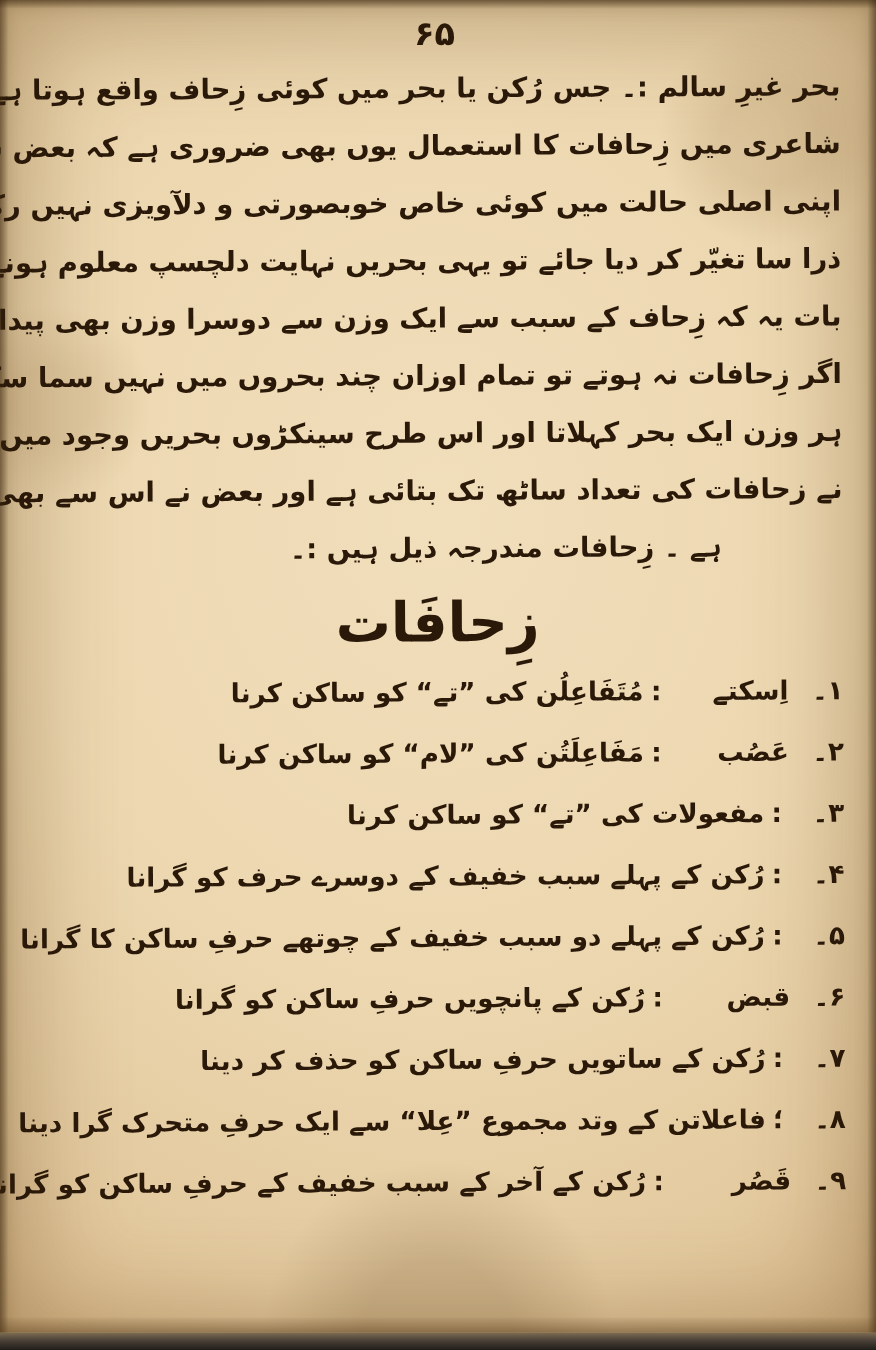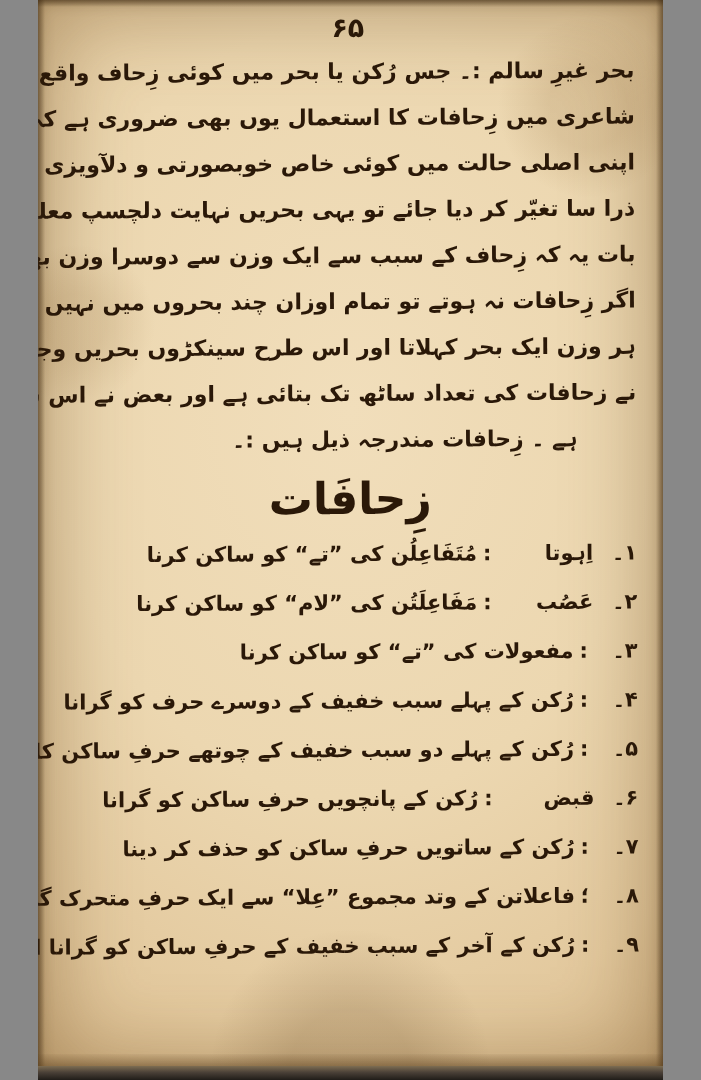--- a/index.html
+++ b/index.html
@@ -1,18 +1,18 @@
 <!DOCTYPE html>
 <html lang="ur" dir="rtl"><head>
 <meta charset="utf-8">
 <style>
   html,body{margin:0;padding:0;background:#888;}
   .scan{
     position:relative;
-    width:625px;height:1080px;
+    width:701px;height:1080px;
     margin:0 auto;
     overflow:hidden;
     font-family:"DejaVu Sans",sans-serif;
     color:#2a1808;
     background:
       radial-gradient(ellipse 120% 90% at 50% 38%,
         #f1debb 0%, #ecd7b0 40%, #e3c99e 65%, #d4b587 82%, #bd9a66 94%, #a9854f 100%);
     box-shadow:inset 0 0 80px 18px rgba(110,76,32,.38), inset 0 0 14px 3px rgba(70,45,15,.30);
   }
   .grain{
@@ -97,21 +97,21 @@
       <div class="jline">ہر وزن ایک بحر کہلاتا اور اس طرح سینکڑوں بحریں وجود میں آ جاتیں ۔ اہل عروض</div>
       <div class="jline">نے زحافات کی تعداد ساٹھ تک بتائی ہے اور بعض نے اس سے بھی زیادہ بتائی</div>
       <div class="lastline">ہے ۔ زِحافات مندرجہ ذیل ہیں :۔</div>
     </div>
 
     <h1 class="heading">زِحافَات</h1>
 
     <ol class="zihaf-list">
       <li>
         <span class="num">۱۔</span>
-        <span class="term">اِہوتا</span>
+        <span class="term">اِسکتے</span>
         <span class="sep">:</span>
         <span class="def">مُتَفَاعِلُن کی ”تے“ کو ساکن کرنا</span>
       </li>
       <li>
         <span class="num">۲۔</span>
         <span class="term">عَصُب</span>
         <span class="sep">:</span>
         <span class="def">مَفَاعِلَتُن کی ”لام“ کو ساکن کرنا</span>
       </li>
       <li>
@@ -140,20 +140,21 @@
         <span class="sep">:</span>
         <span class="def">رُکن کے ساتویں حرفِ ساکن کو حذف کر دینا</span>
       </li>
       <li>
         <span class="num">۸۔</span>
         <span class="sep">؛</span>
         <span class="def">فاعلاتن کے وتد مجموع ”عِلا“ سے ایک حرفِ متحرک گرا دینا</span>
       </li>
       <li>
         <span class="num">۹۔</span>
+        <span class="term">قَصُر</span>
         <span class="sep">:</span>
         <span class="def">رُکن کے آخر کے سبب خفیف کے حرفِ ساکن کو گرانا اور اس کے</span>
       </li>
     </ol>
   </div>
 
   <div class="edge-top"></div>
   <div class="edge-left"></div>
   <div class="edge-right"></div>
   <div class="edge-bottom-tan"></div>

